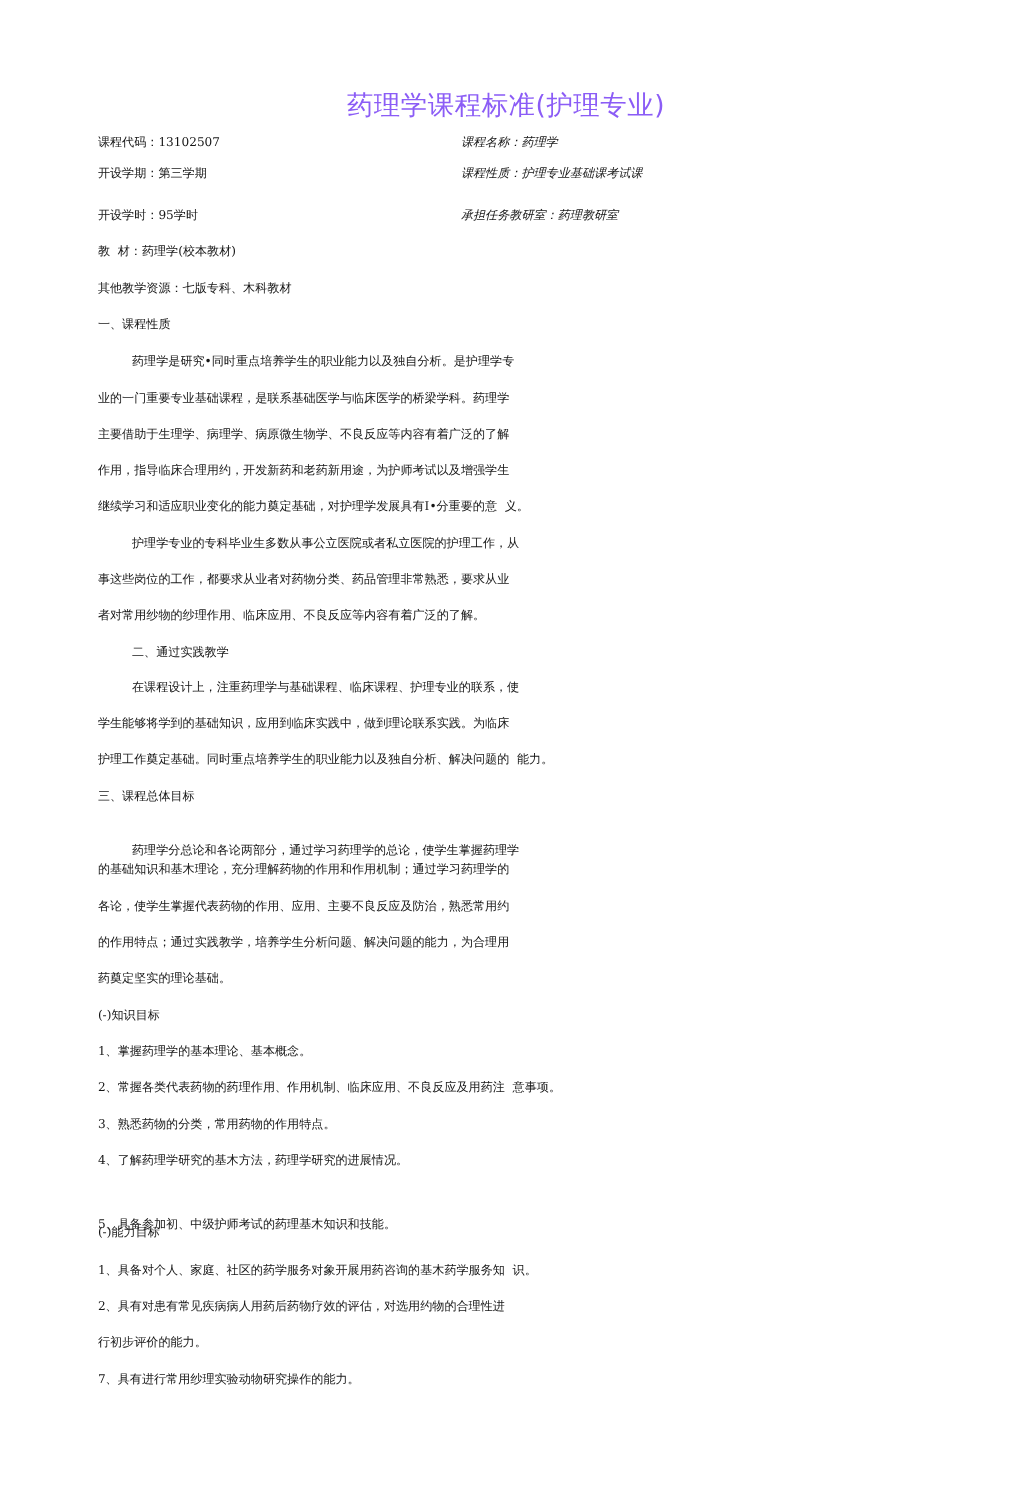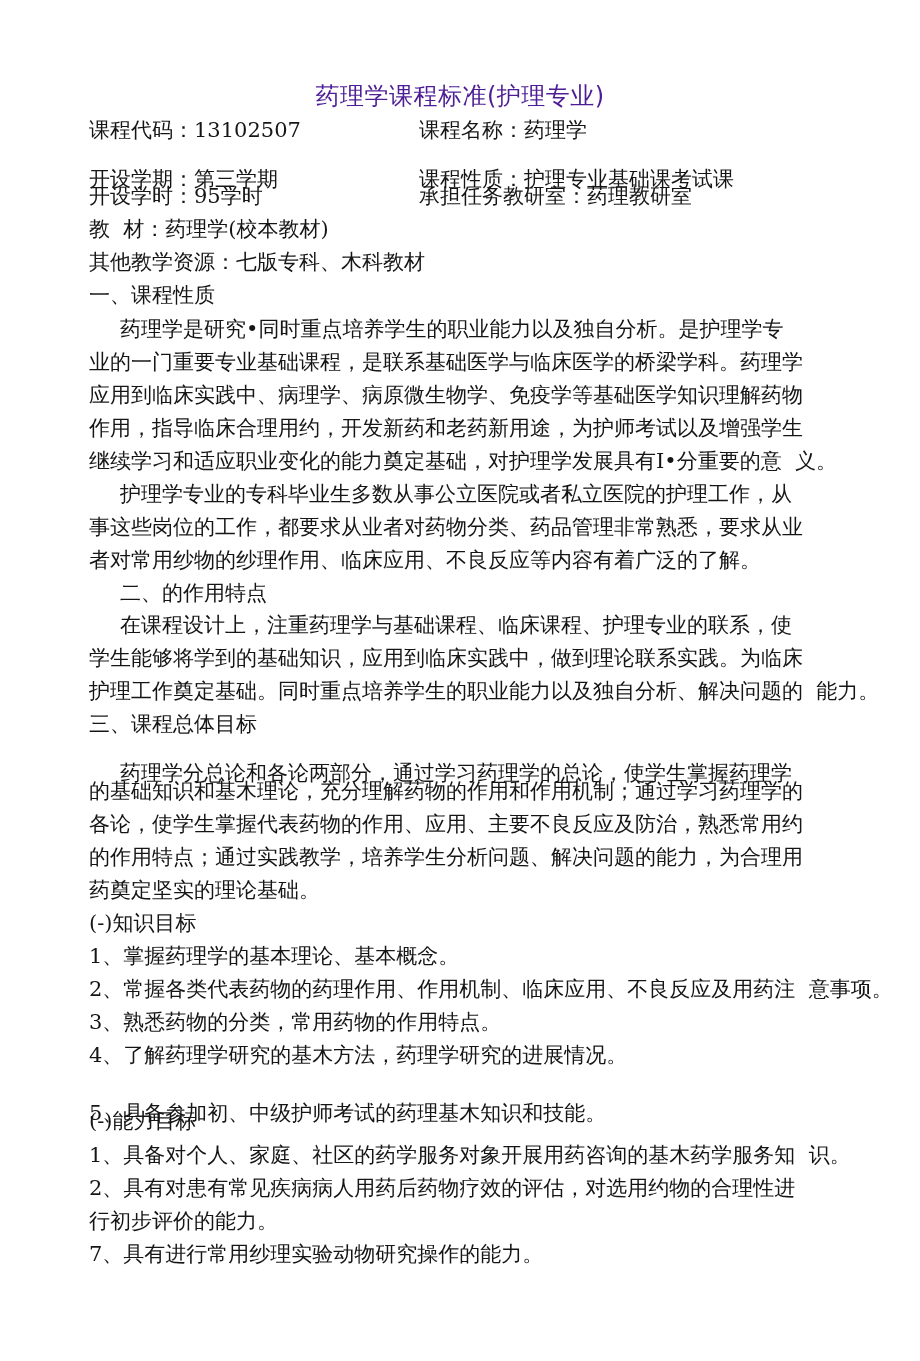--- a/index.html
+++ b/index.html
@@ -1,56 +1,56 @@
 <!DOCTYPE html>
 <html><head>
 <meta charset="utf-8">
 <style>
   html, body { margin:0; padding:0; background:#ffffff; }
   body { width:920px; height:1361px; position:relative; overflow:hidden;
          font-family: "DejaVu Serif", "Liberation Serif", serif; color:#111; }
   .title { position:absolute; top:80px; left:0; width:920px; text-align:center;
            font-family: "DejaVu Sans", "Liberation Sans", sans-serif;
-           font-size:24px; line-height:32px; color:#4c1d95; letter-spacing:0.5px; }
-  .line { position:absolute; left:89px; font-size:21px; line-height:22px; white-space:nowrap; color:#151515; }
-  .col2 { position:absolute; left:330px; }
+           font-size:24px; line-height:32px; color:#8b5cf6; letter-spacing:0.5px; }
+  .line { position:absolute; left:89px; font-size:11px; line-height:22px; white-space:nowrap; color:#151515; }
+  .col2 { position:absolute; left:330px;font-style:italic; }
   .indent { left:120px; }
 </style>
 </head>
 <body>
 
 <div class="title">药理学课程标准(护理专业)</div>
 
 <div class="line" style="top:119px">
   <span>课程代码：13102507</span>
   <span class="col2">课程名称：药理学</span>
 </div>
-<div class="line" style="top:168px">
+<div class="line" style="top:147px">
   <span>开设学期：第三学期</span>
   <span class="col2">课程性质：护理专业基础课考试课</span>
 </div>
 <div class="line" style="top:185px">
   <span>开设学时：95学时</span>
   <span class="col2">承担任务教研室：药理教研室</span>
 </div>
 <div class="line" style="top:218px; white-space:pre">教  材：药理学(校本教材)</div>
 <div class="line" style="top:251px">其他教学资源：七版专科、木科教材</div>
 
 <div class="line" style="top:284px">一、课程性质</div>
 <div class="line indent" style="top:318px">药理学是研究•同时重点培养学生的职业能力以及独自分析。是护理学专</div>
 <div class="line" style="top:351px">业的一门重要专业基础课程，是联系基础医学与临床医学的桥梁学科。药理学</div>
-<div class="line" style="top:384px">应用到临床实践中、病理学、病原微生物学、免疫学等基础医学知识理解药物</div>
+<div class="line" style="top:384px">主要借助于生理学、病理学、病原微生物学、不良反应等内容有着广泛的了解</div>
 <div class="line" style="top:417px">作用，指导临床合理用约，开发新药和老药新用途，为护师考试以及增强学生</div>
 <div class="line" style="top:450px; white-space:pre">继续学习和适应职业变化的能力奠定基础，对护理学发展具有I•分重要的意  义。</div>
 
 <div class="line indent" style="top:483px">护理学专业的专科毕业生多数从事公立医院或者私立医院的护理工作，从</div>
 <div class="line" style="top:516px">事这些岗位的工作，都要求从业者对药物分类、药品管理非常熟悉，要求从业</div>
 <div class="line" style="top:549px">者对常用纱物的纱理作用、临床应用、不良反应等内容有着广泛的了解。</div>
 
-<div class="line indent" style="top:582px">二、的作用特点</div>
+<div class="line indent" style="top:582px">二、通过实践教学</div>
 <div class="line indent" style="top:614px">在课程设计上，注重药理学与基础课程、临床课程、护理专业的联系，使</div>
 <div class="line" style="top:647px">学生能够将学到的基础知识，应用到临床实践中，做到理论联系实践。为临床</div>
 <div class="line" style="top:680px; white-space:pre">护理工作奠定基础。同时重点培养学生的职业能力以及独自分析、解决问题的  能力。</div>
 
 <div class="line" style="top:713px">三、课程总体目标</div>
 <div class="line indent" style="top:762px">药理学分总论和各论两部分，通过学习药理学的总论，使学生掌握药理学</div>
 <div class="line" style="top:780px">的基础知识和基木理论，充分理解药物的作用和作用机制；通过学习药理学的</div>
 <div class="line" style="top:813px">各论，使学生掌握代表药物的作用、应用、主要不良反应及防治，熟悉常用约</div>
 <div class="line" style="top:846px">的作用特点；通过实践教学，培养学生分析问题、解决问题的能力，为合理用</div>
 <div class="line" style="top:879px">药奠定坚实的理论基础。</div>

